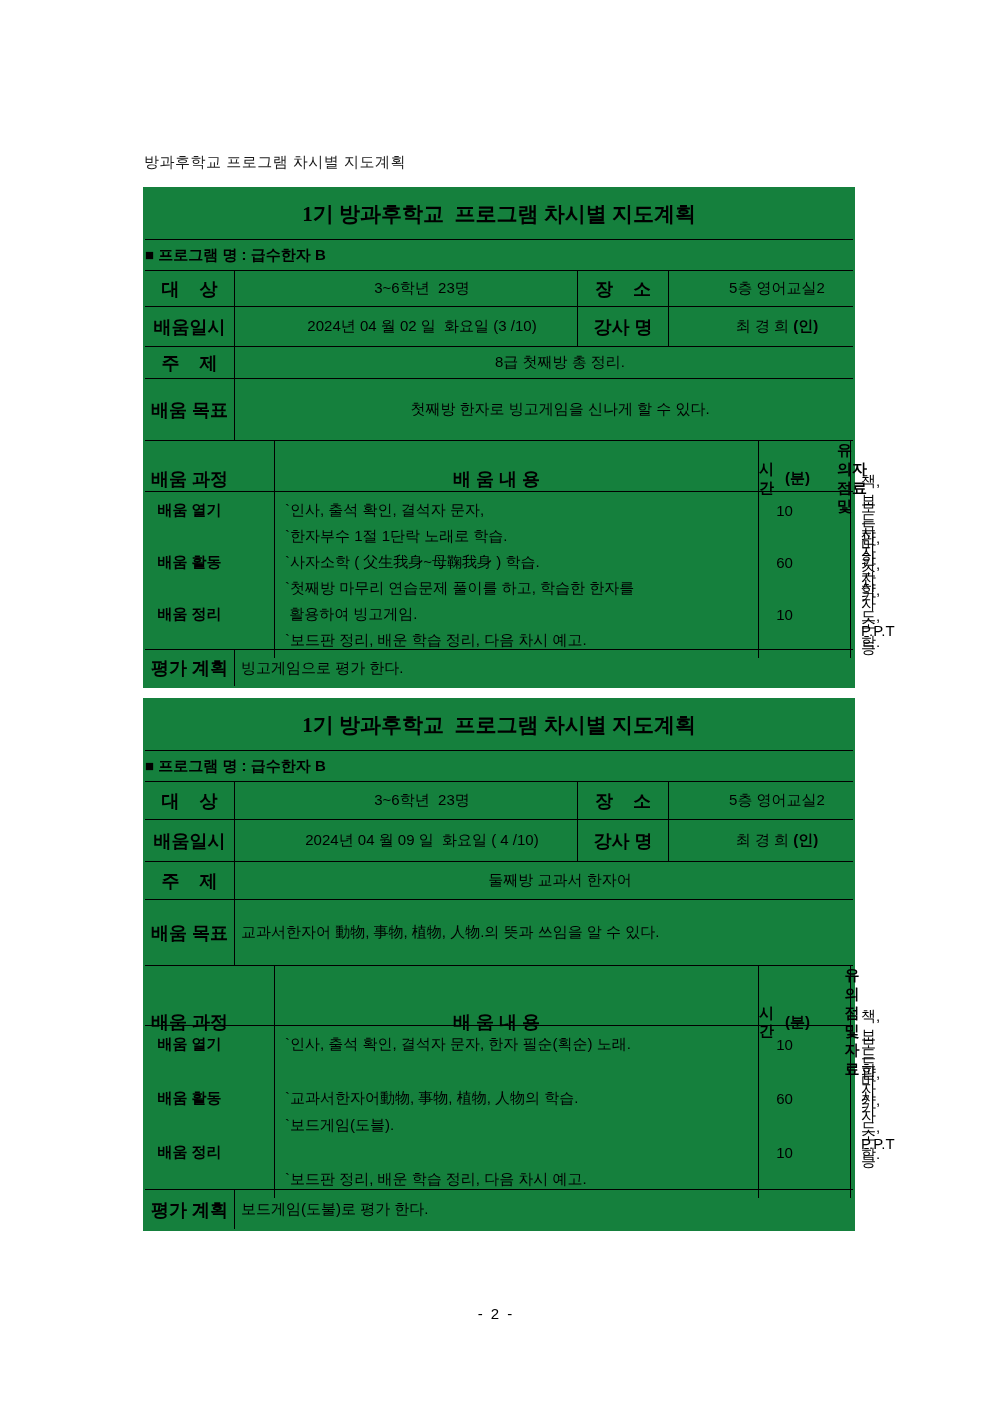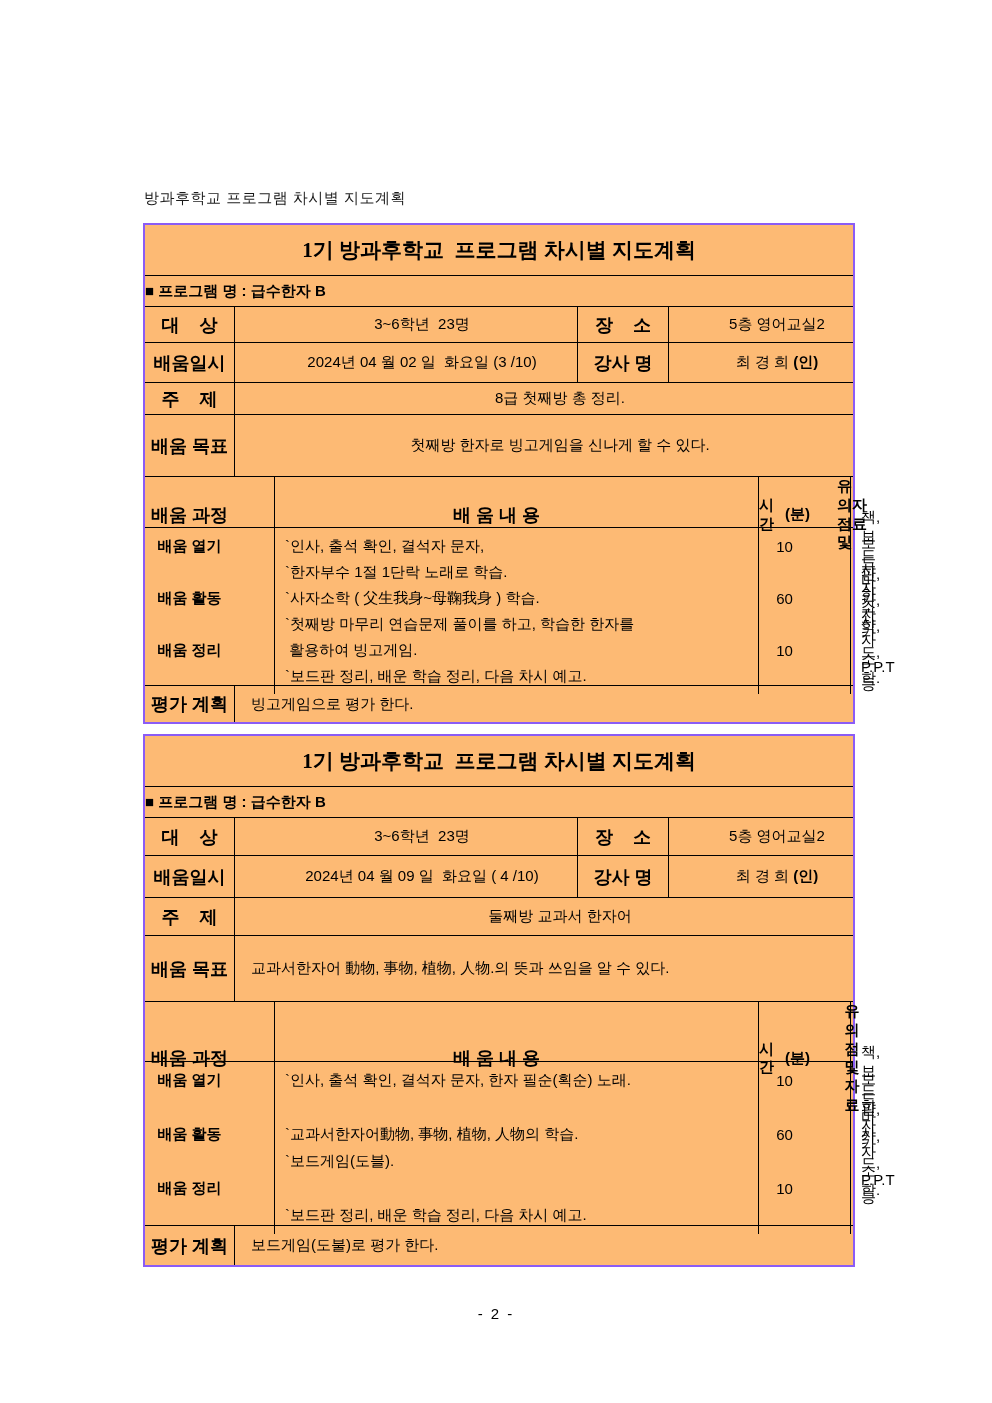--- a/index.html
+++ b/index.html
@@ -1,36 +1,36 @@
 <!DOCTYPE html>
 <html><head>
 <meta charset="utf-8">
 <style>
   html,body { margin:0; padding:0; background:#e8e8e8; }
   .sheet {
     width: 992px; height: 1403px; background:#ffffff; position: relative;
     font-family: "Liberation Sans", sans-serif; color:#000;
     margin: 0 auto; overflow: hidden;
   }
-  .content { position:absolute; left:143px; top:153px; width:712px;margin-top:36px; }
+  .content { position:absolute; left:143px; top:153px; width:712px; }
   .heading { font-size:15px; margin:0 0 15px 1px; color:#1a1a1a; letter-spacing:0.5px; }
-  .table { border:2px solid #8b5cf6; width:712px; background:#fdba74; box-sizing:border-box; margin-bottom:10px; }
+  .table { border:2px solid #15803d; width:712px; background:#15803d; box-sizing:border-box; margin-bottom:10px; }
   .row { border-top:1px solid #000; display:grid; box-sizing:border-box; }
   .row.first { border-top:none; }
   .cell { border-left:1px solid #000; display:flex; align-items:center; justify-content:center; box-sizing:border-box; min-width:0; }
   .cell.nb { border-left:none; }
   .info4 { grid-template-columns: 89px 343px 91px 1fr; }
   .info2 { grid-template-columns: 89px 1fr; }
   .proc  { grid-template-columns: 89px 444px 52px 1fr; gap: 40px; }
   .label { font-weight:bold; font-size:18px; white-space:pre; }
   .title-row { display:flex; align-items:center; justify-content:center; height:50px;
     font-family:"Liberation Serif", serif; font-weight:bold; font-size:21px; white-space:pre; }
   .program-row { display:flex; align-items:center; height:30px; font-weight:bold; font-size:15px; }
   .v { font-size:15px; white-space:pre;padding-left:32px; }
-  .left { justify-content:flex-start; padding-left:16px; }
+  .left { justify-content:flex-start; padding-left:6px; }
   .col { flex-direction:column; align-items:stretch; justify-content:center; padding:5px 0; }
   .line { font-size:15px; white-space:pre-wrap; display:flex; align-items:center; }
   .t1 .line { height:26px; }
   .t2 .line { height:27px; }
   .line.ctr { justify-content:center; white-space:pre; }
   .line.lft { padding-left:10px; }
   .line.plabel { font-weight:bold; justify-content:center; white-space:pre; }
   .hdr2 { display:flex; flex-direction:row; align-items:center; justify-content:center; font-weight:bold; font-size:15px; line-height:1.25; }
   .seal { font-weight:bold; }
   .footer { position:absolute; top:1305px; left:0; width:992px; text-align:center; font-size:15px; letter-spacing:2px; }

